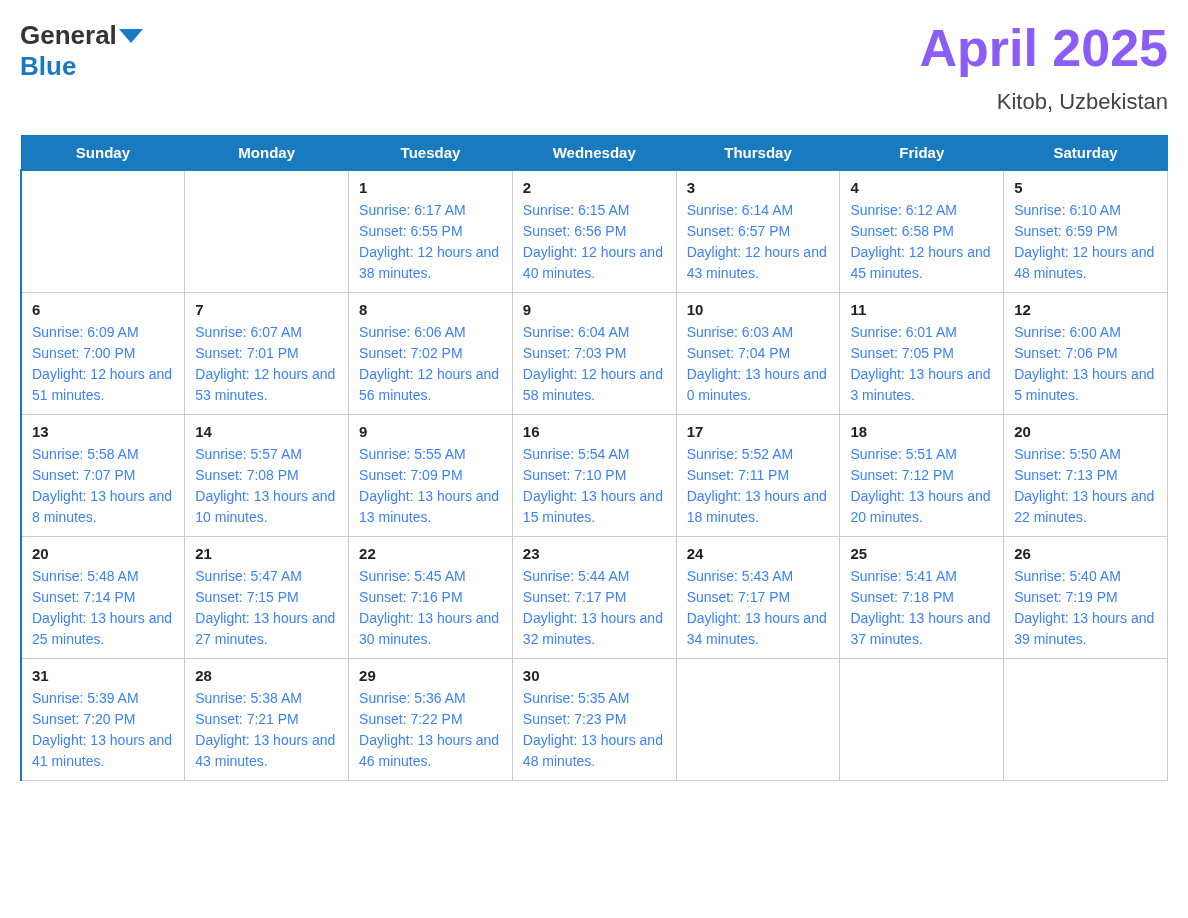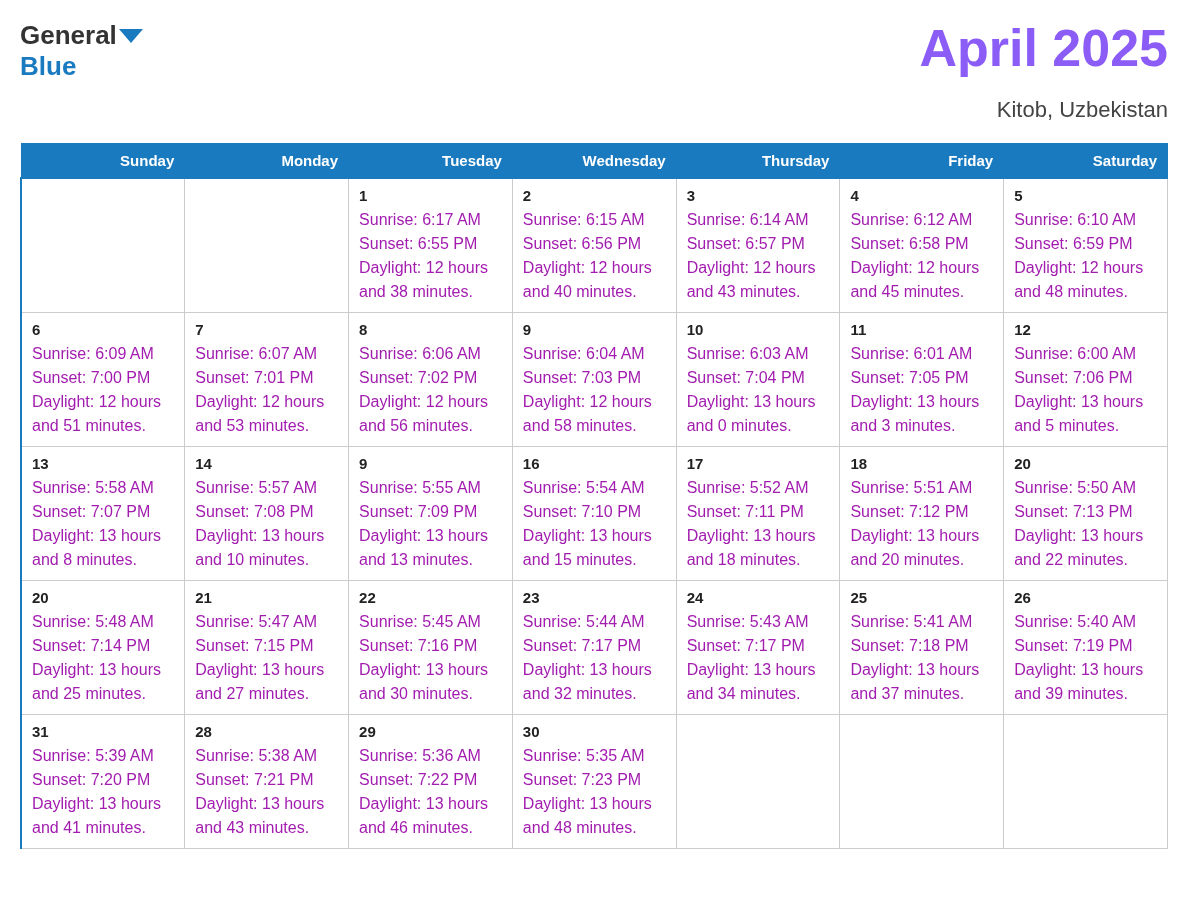--- a/index.html
+++ b/index.html
@@ -54,54 +54,54 @@
     }
     .calendar-title {
       font-size: 52px;
       font-weight: bold;
       color: #8b5cf6;
       line-height: 1.1;
     }
     .calendar-subtitle {
       font-size: 22px;
       color: #444;
-      margin-top: 20px;
+      margin-top: 12px;
     }
     .calendar-table {
       width: 100%;
       border-collapse: collapse;
       table-layout: fixed;
     }
     .calendar-table thead tr th {
       background-color: #1a7abf;
       color: #fff;
       font-size: 15px;
       font-weight: bold;
       padding: 8px 10px;
-      text-align: right;
+      text-align: center;
       border: 1px solid #1a7abf;
     }
     .calendar-table tbody tr td {
       border: 1px solid #ccc;
       vertical-align: top;
       padding: 8px 10px;
       font-size: 13px;
       color: #333;
       min-height: 100px;
       height: 120px;
     }
     .day-number {
       font-size: 15px;
       font-weight: bold;
       color: #222;
       margin-bottom: 4px;
     }
     .day-info {
-      font-size: 16px;
-      color: #a21caf;
+      font-size: 14px;
+      color: #3b82f6;
       line-height: 1.5;
     }
     .empty-cell {
       background: #fff;
     }
     tbody tr td:first-child {
       border-left: 2px solid #1a7abf;
     }
     tbody tr:first-child td {
       border-top: 2px solid #1a7abf;

